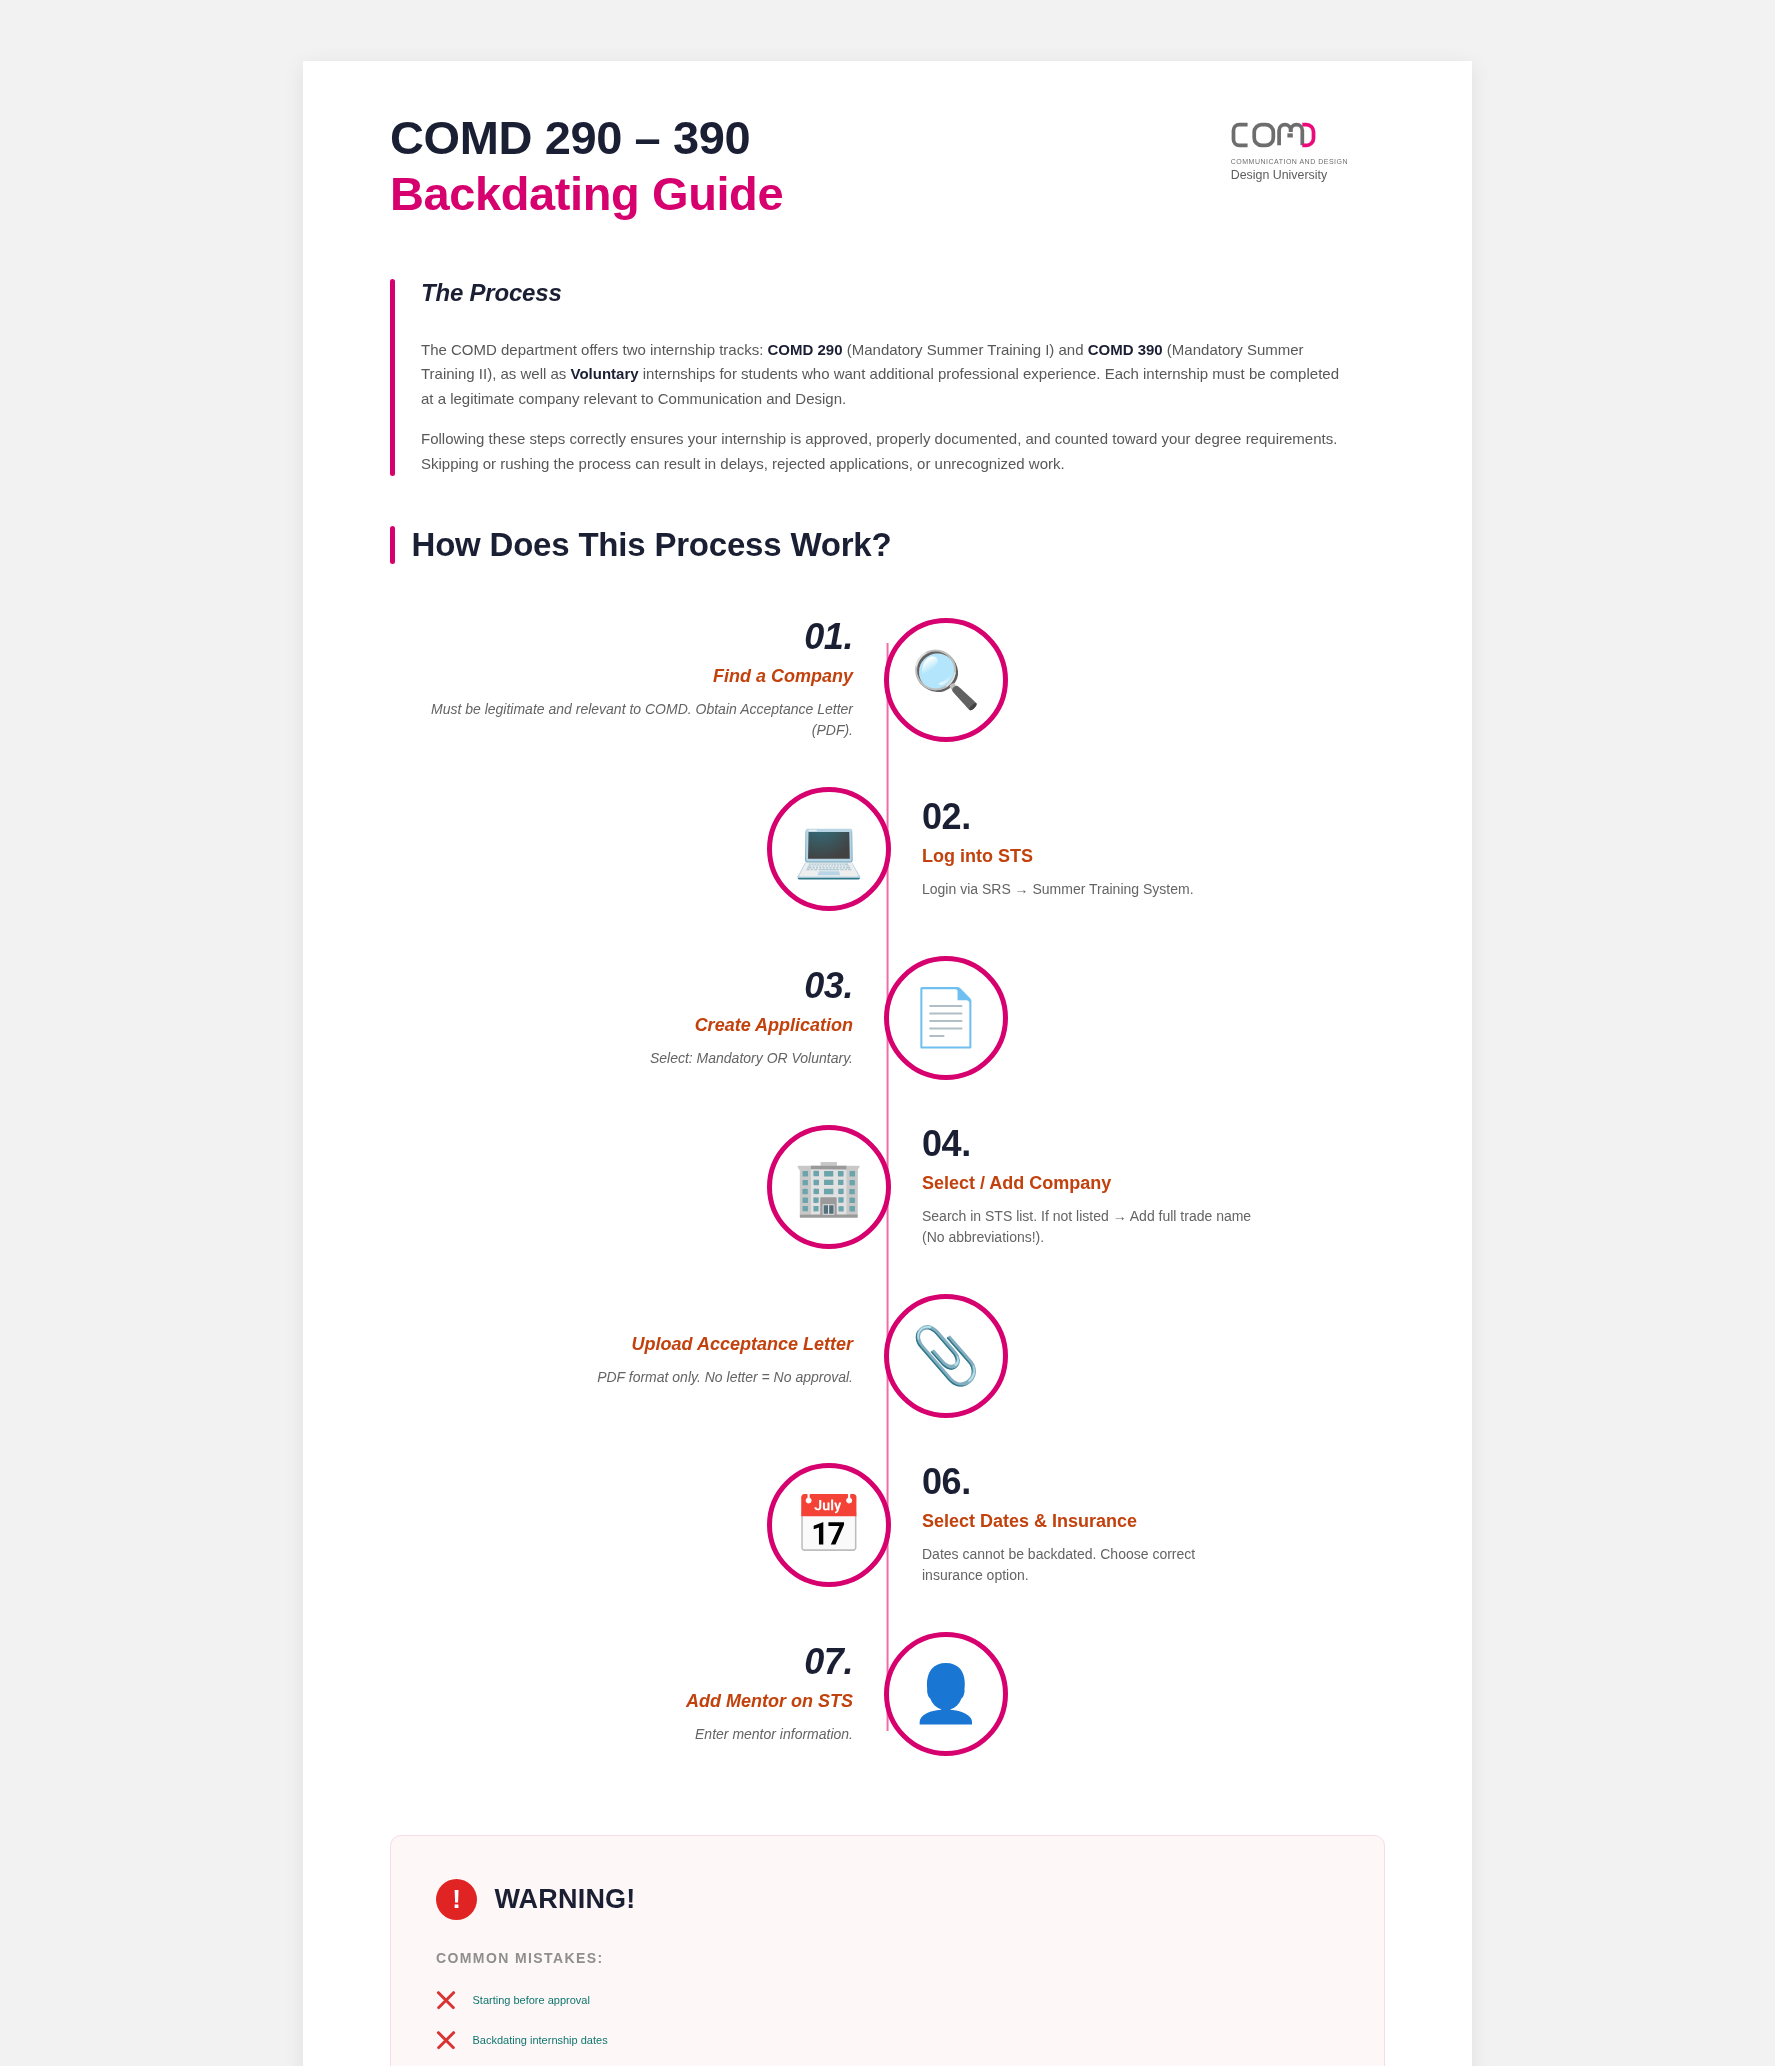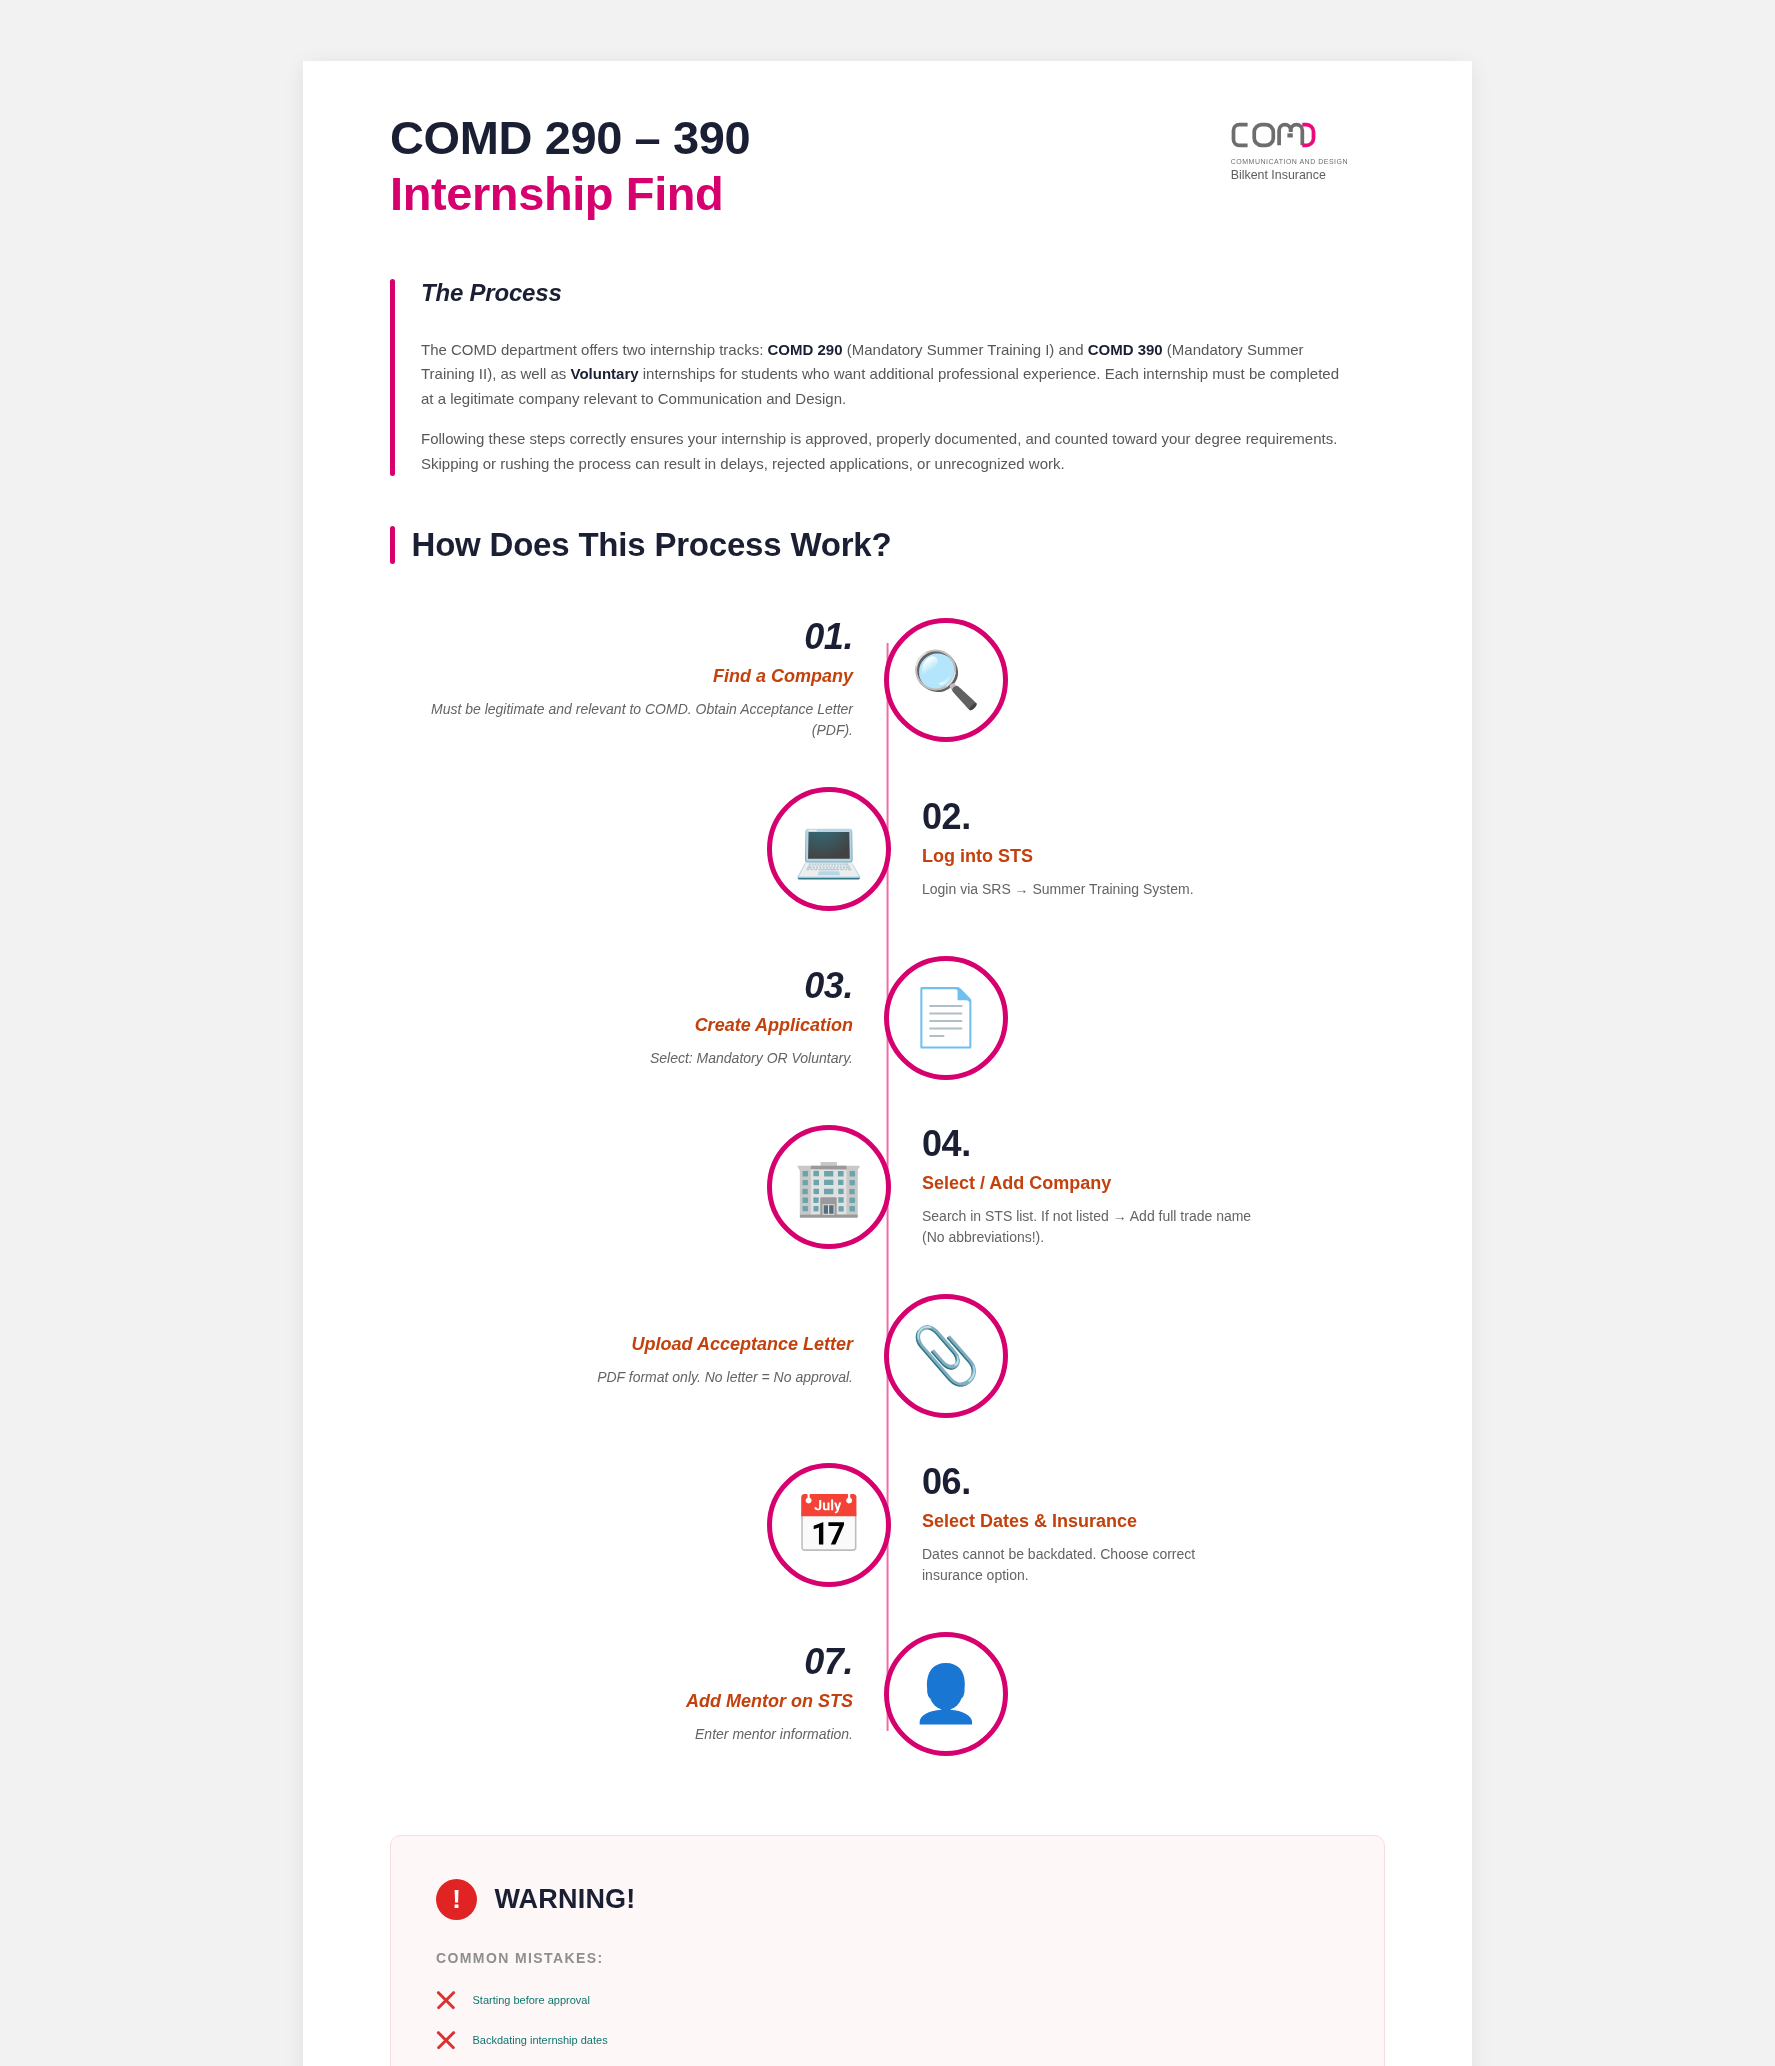--- a/index.html
+++ b/index.html
@@ -252,38 +252,38 @@
   }
 </style>
 </head>
 <body>
 
 <div class="page-card">
 
   <div class="header">
     <div class="title-block">
       <div class="title-line1">COMD 290 – 390</div>
-      <div class="title-line2">Internship Find</div>
+      <div class="title-line2">Backdating Guide</div>
     </div>
 
     <div class="logo-block">
       <div class="logo-mark">
         <svg width="85" height="26" viewBox="0 0 205 62">
           <g fill="none" stroke="#6d6d6d" stroke-width="9">
             <path d="M40 6 H20 A14 14 0 0 0 6 20 V42 A14 14 0 0 0 20 56 H40"></path>
             <rect x="56" y="6" width="46" height="50" rx="18"></rect>
             <path d="M116 56 V20 A14 14 0 0 1 130 6 A14 14 0 0 1 144 20 V24"></path>
             <path d="M144 24 V20 A14 14 0 0 1 158 6 A14 14 0 0 1 172 20 V56"></path>
           </g>
           <rect x="136" y="27" width="13" height="10" fill="#6d6d6d"></rect>
           <path d="M172 6 H182 A17 17 0 0 1 199 23 V39 A17 17 0 0 1 182 56 H172" fill="none" stroke="#ea0a7c" stroke-width="9"></path>
         </svg>
       </div>
       <div class="logo-sub1">COMMUNICATION AND DESIGN</div>
-      <div class="logo-sub2">Bilkent Insurance</div>
+      <div class="logo-sub2">Design University</div>
     </div>
   </div>
 
   <div class="section">
     <div class="accent-bar"></div>
     <div class="section-inner">
       <div class="h2">The Process</div>
 
       <p class="para"><span>The COMD department offers two internship tracks: </span><b>COMD 290</b><span> (Mandatory Summer Training I) and </span><b>COMD 390</b><span> (Mandatory Summer Training II), as well as </span><b>Voluntary</b><span> internships for students who want additional professional experience. Each internship must be completed at a legitimate company relevant to Communication and Design.</span></p>
 

